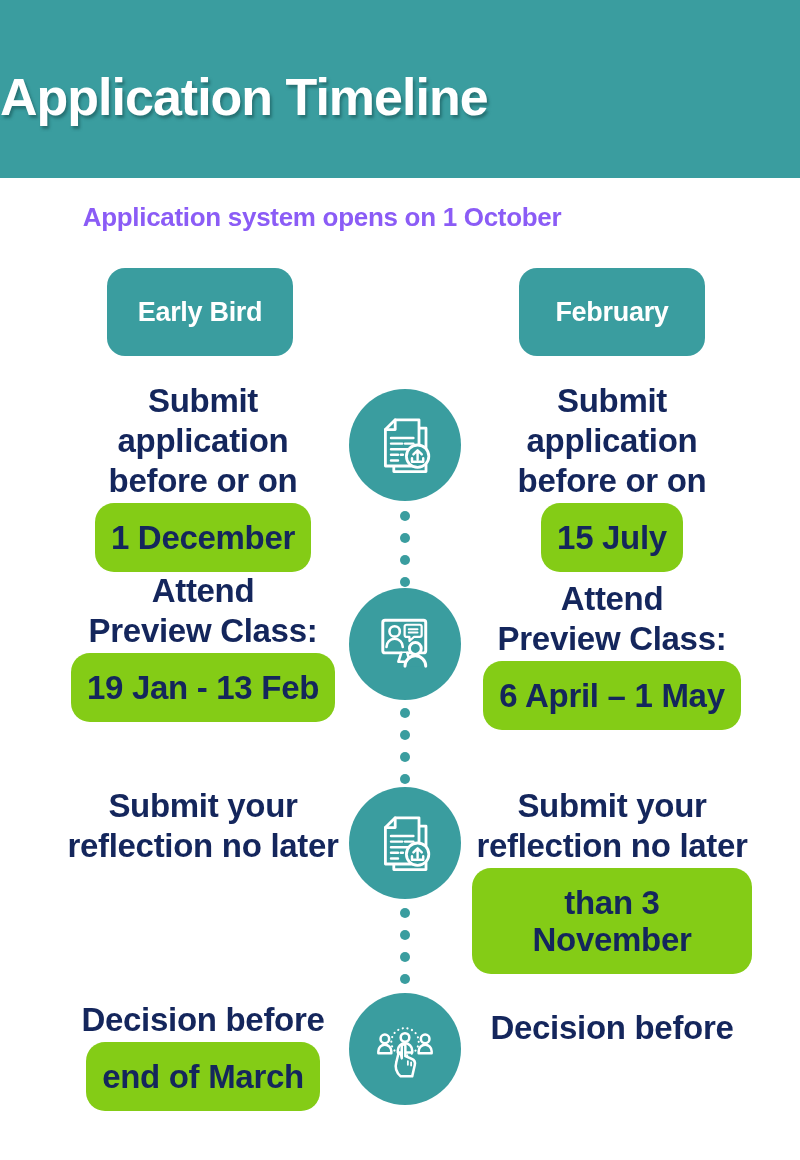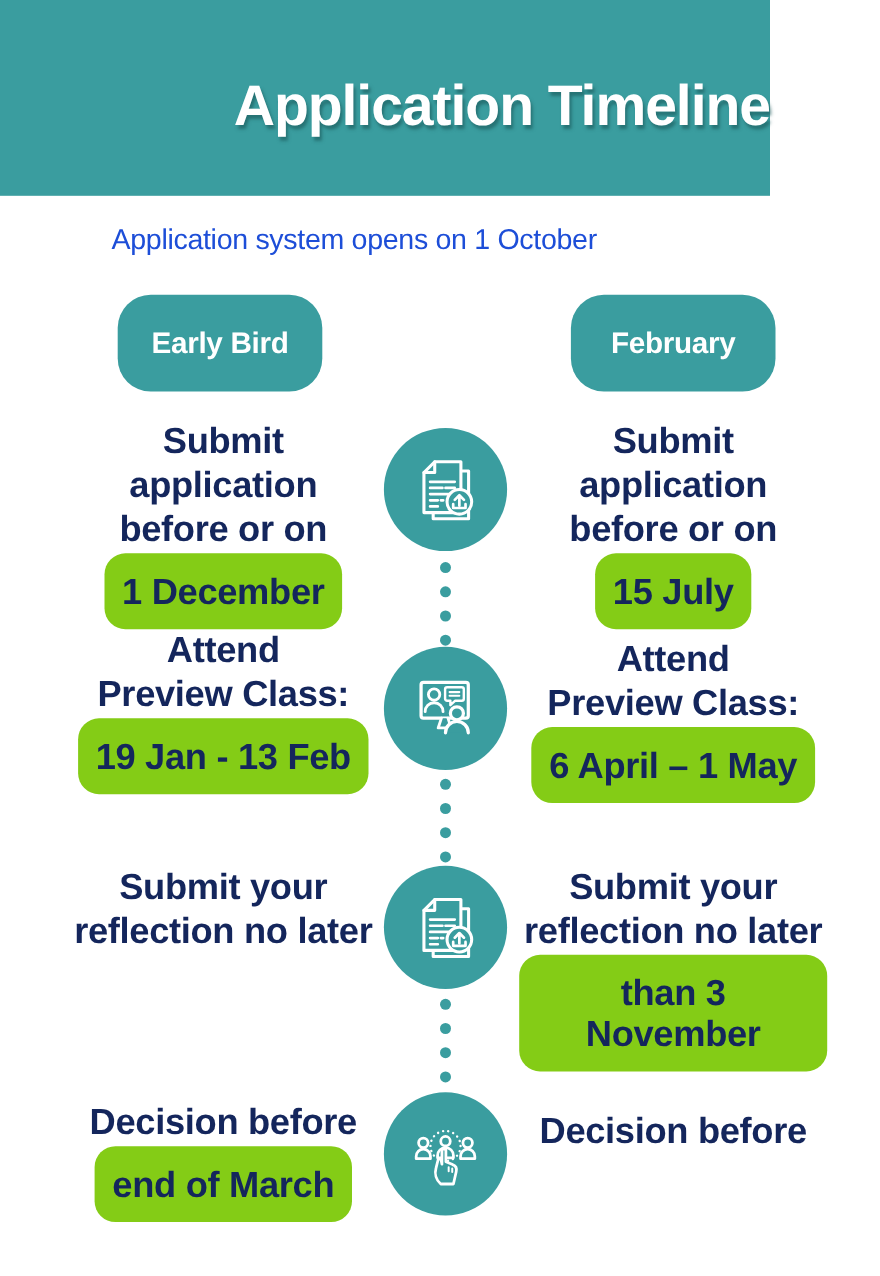--- a/index.html
+++ b/index.html
@@ -2,34 +2,34 @@
 <html><head>
 <meta charset="utf-8">
 <style>
   html,body{margin:0;padding:0;background:#fff;}
   .canvas{
     position:relative;width:800px;height:1160px;overflow:hidden;background:#ffffff;
     font-family:"Liberation Sans","DejaVu Sans",sans-serif;letter-spacing:-0.3px;
   }
   
   .band{
-    position:absolute;top:0;left:0;width:700px;height:178px;background:#3A9D9F;
-    display:flex;align-items:center;justify-content:flex-end;
+    position:absolute;top:0;left:0;width:800px;height:178px;background:#3A9D9F;
+    display:flex;align-items:center;justify-content:flex-start;
   }
   .band h1{
     margin:0;padding-top:16px;color:#ffffff;font-size:52px;font-weight:700;letter-spacing:-1px;
     text-shadow:2px 3px 3px rgba(25,85,86,0.6);
   }
   .subtitle{
     position:absolute;top:202px;left:0;width:644px;text-align:center;
-    color:#1d4ed8;font-size:26px;font-weight:400;
+    color:#8b5cf6;font-size:26px;font-weight:700;
   }
   
   .badge{
-    position:absolute;top:268px;width:186px;height:88px;border-radius:30px;background:#3A9D9F;
+    position:absolute;top:268px;width:186px;height:88px;border-radius:18px;background:#3A9D9F;
     display:flex;align-items:center;justify-content:center;color:#fff;font-size:27px;font-weight:700;
   }
   .badge-early{left:107px;}
   .badge-regular{left:519px;}
   
   .cell{
     position:absolute;width:280px;text-align:center;color:#14265C;
     font-size:33px;font-weight:700;line-height:40px;
   }
   .cell-left{left:63px;}

